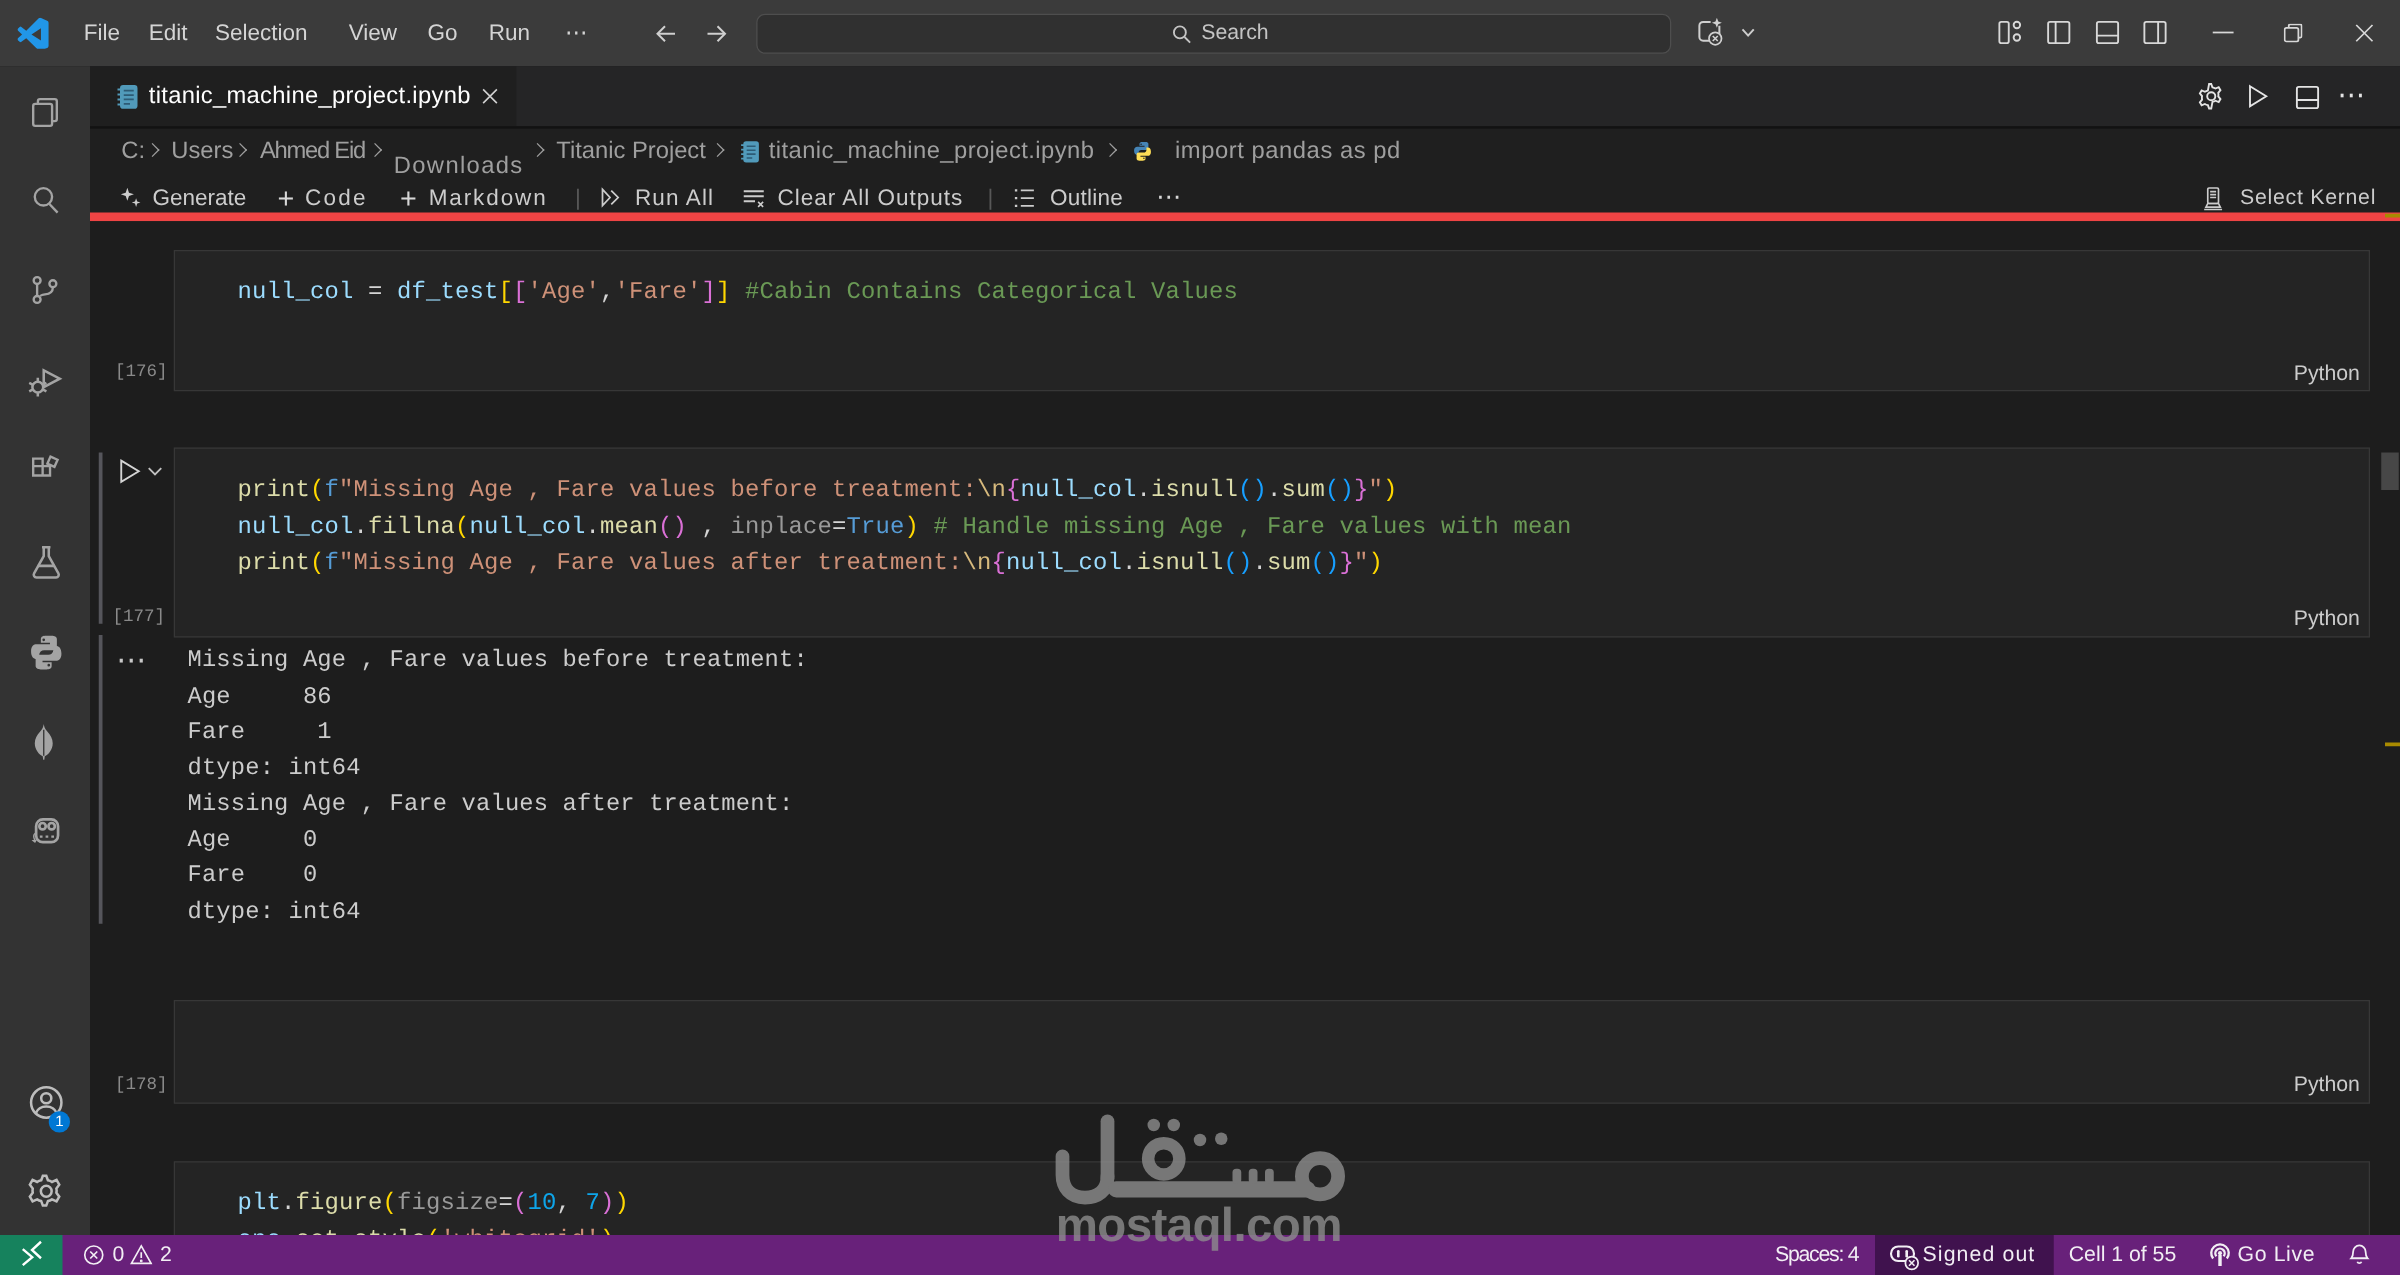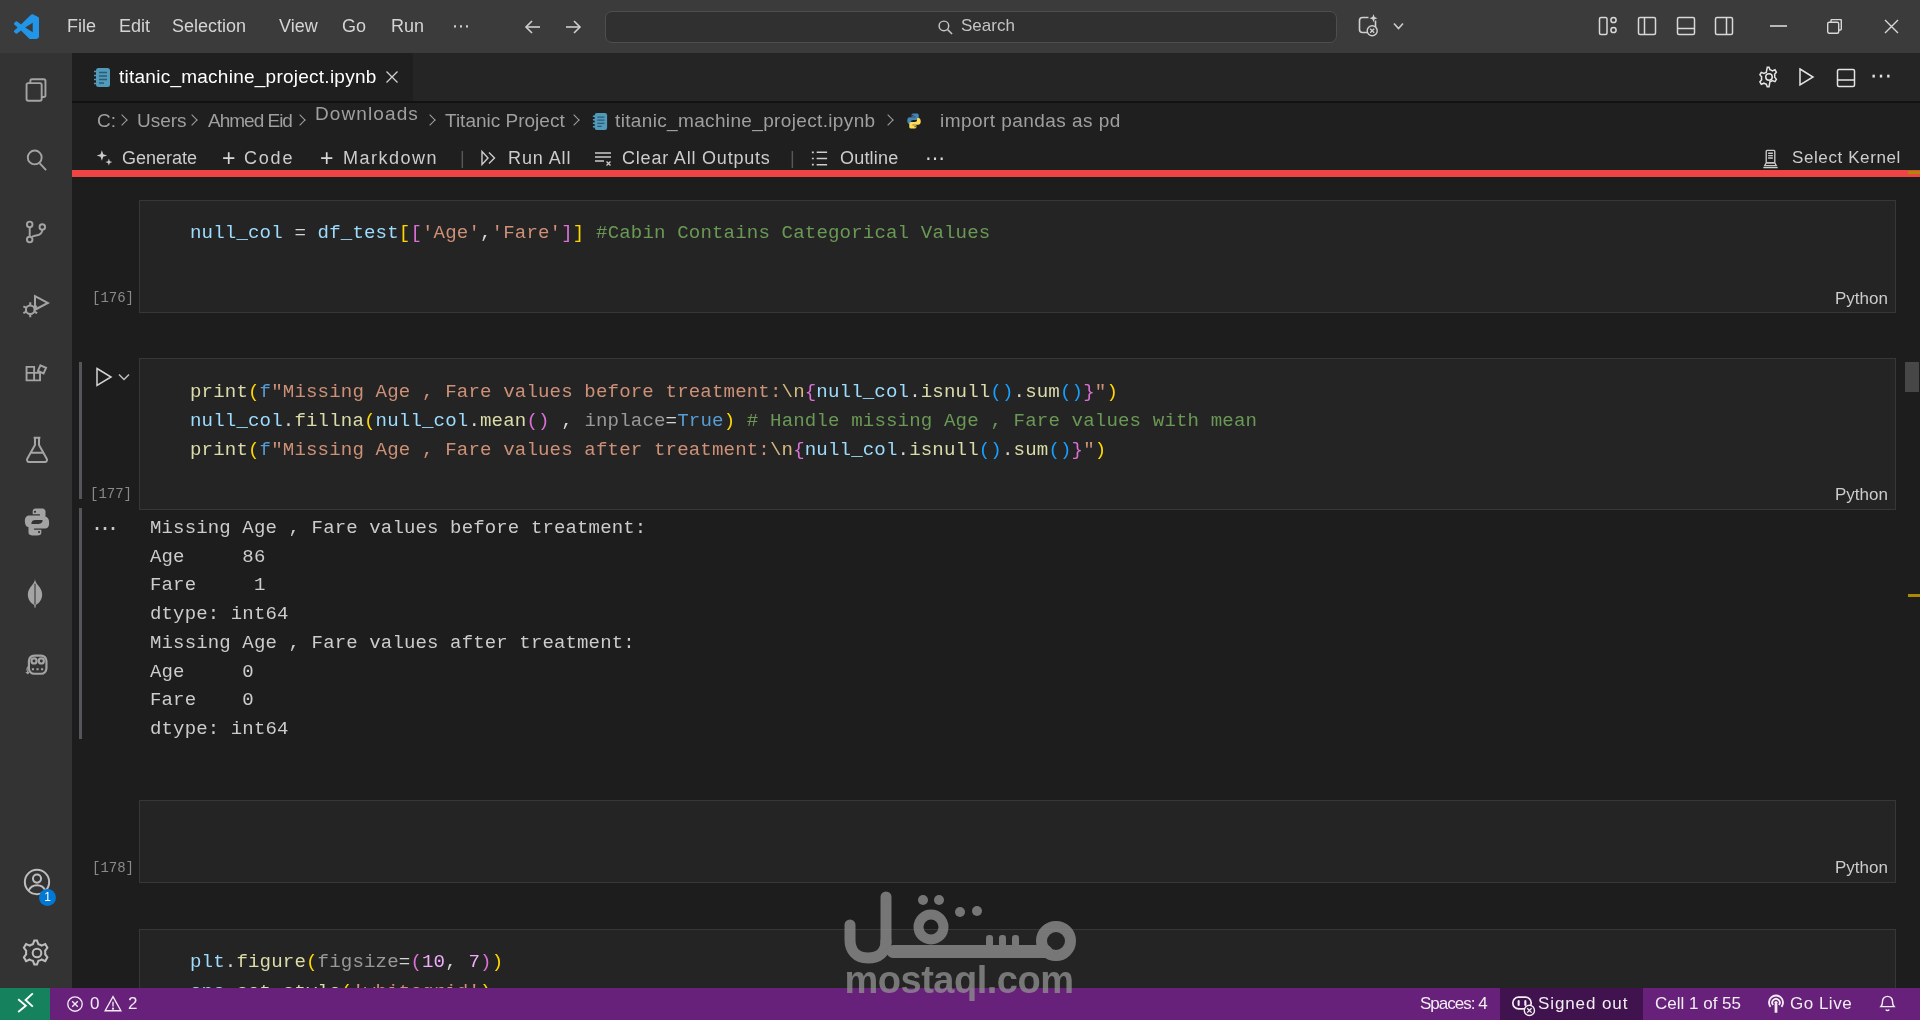--- a/index.html
+++ b/index.html
@@ -27,21 +27,21 @@
   .tbitem { position:absolute; top:0; height:36px; line-height:36px; white-space:nowrap; }
 
   
   #notebook { position:absolute; left:72px; top:177px; width:1848px; height:811px; background:#1d1d1d; overflow:hidden; }
   .cell { position:absolute; left:67px; width:1757px; background:#242424; border:1px solid #373737; }
   .code { position:absolute; left:118px; font-family:"Liberation Mono", monospace; font-size:19.1px; line-height:28.7px; letter-spacing:0.14px; white-space:pre; color:#d4d4d4; }
   .out  { position:absolute; left:78px;  font-family:"Liberation Mono", monospace; font-size:19px; line-height:28.7px; letter-spacing:0.14px; white-space:pre; color:#cccccc; }
   .exec { position:absolute; font-family:"Liberation Mono", monospace; font-size:14px; line-height:16px; color:#8a8a8a; }
   .lang { position:absolute; font-size:17px; line-height:20px; color:#cccccc; }
   .v{color:#9CDCFE}.f{color:#DCDCAA}.s{color:#CE9178}.c{color:#6A9955}.k{color:#569CD6}
-  .e{color:#D7BA7D}.n{color:#f0abfc}.b1{color:#FFD700}.b2{color:#DA70D6}.b3{color:#179FFF}
+  .e{color:#D7BA7D}.n{color:#0ea5e9}.b1{color:#FFD700}.b2{color:#DA70D6}.b3{color:#179FFF}
   .p{color:#999999}.w{color:#d4d4d4}
 
   
   #statusbar { position:absolute; left:0; top:988px; width:1920px; height:32px; background:#68217A; color:#f2eef4; font-size:17px; }
   .sitem { position:absolute; top:0; height:32px; line-height:32px; white-space:nowrap; }
 </style>
 </head>
 <body>
 <div id="page">
   <div id="titlebar">
@@ -208,21 +208,21 @@
     <div class="abs" style="left:1798px;top:10px;color:#e4e4e4;font-size:22px;letter-spacing:1px">⋯</div>
   </div>
   <div id="tabline"></div>
   <div id="breadcrumbs">
     <span class="abs" style="left:25px;top:7px">C:</span>
       <span class="bsep" style="left:46px"></span>
     <span class="abs" style="left:65px;top:7px">Users</span>
       <span class="bsep" style="left:116px"></span>
     <span class="abs" style="left:136px;top:7px;letter-spacing:-1px">Ahmed Eid</span>
       <span class="bsep" style="left:224px"></span>
-    <span class="abs" style="left:243px;top:0;letter-spacing:1.1px">Downloads</span>
+    <span class="abs" style="left:243px;top:19px;letter-spacing:1.1px">Downloads</span>
       <span class="bsep" style="left:354px"></span>
     <span class="abs" style="left:373px;top:7px">Titanic Project</span>
       <span class="bsep" style="left:498px"></span>
     <svg class="abs" style="left:520px;top:9px" width="16" height="19" viewBox="0 0 18 21">
         <rect x="3" y="1" width="14" height="19" rx="2.5" fill="#519aba"></rect>
         <path d="M6 5.5h8M6 9h8M6 12.5h8M6 16h5" stroke="#2d5b75" stroke-width="1.4"></path>
         <path d="M1 4.5h4M1 8.5h4M1 12.5h4M1 16.5h4" stroke="#519aba" stroke-width="1.6"></path>
       </svg>
     <span class="abs" style="left:543px;top:7px;letter-spacing:0.35px">titanic_machine_project.ipynb</span>
       <span class="bsep" style="left:812px"></span>

